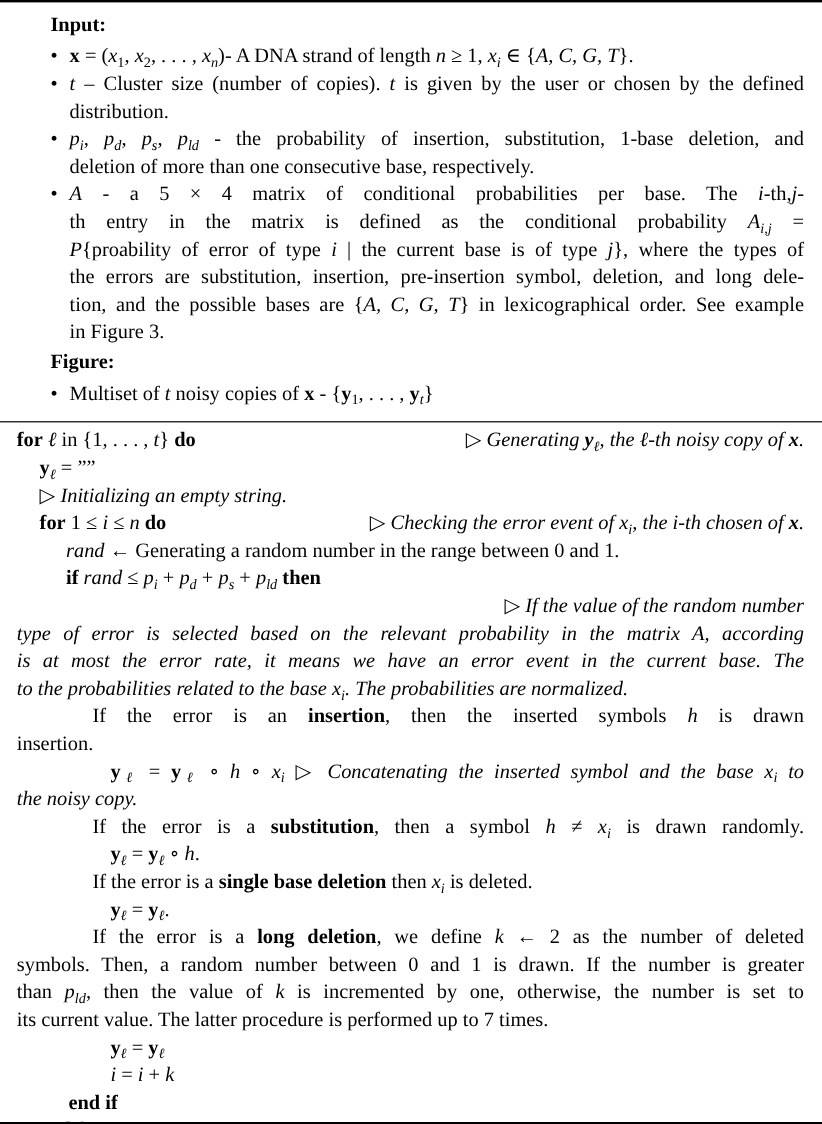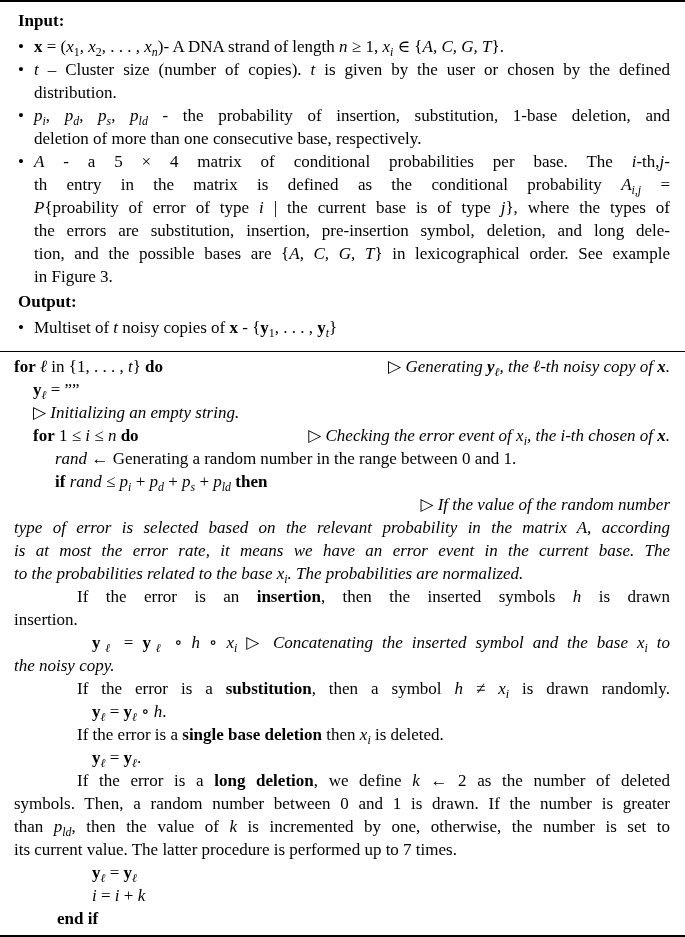--- a/index.html
+++ b/index.html
@@ -5,21 +5,21 @@
   html,body{margin:0;padding:0;background:#fff;}
   #algo-box{
     width:685px;height:937px;box-sizing:border-box;
     background:#fff;color:#000;
     font-family:"Liberation Serif","DejaVu Serif",serif;
     font-size:17px;line-height:23px;
     border-top:2.5px solid #000;border-bottom:2.5px solid #000;
     overflow:hidden;
   }
   .rule{border:none;border-top:1.5px solid #000;margin:0;}
-  #io-section{padding:5px 15px 12px 15px;}
+  #io-section{padding:5px 15px 12px 15px;margin-left:24px;}
   #code-section{padding:3px 15px 0 14px;}
   .heading{font-weight:bold;margin:2px 0 3px 3px;}
   .bullet{position:relative;padding-left:16px;margin-left:3px;}
   .bullet .marker{position:absolute;left:0;top:0;}
   .line{margin:0;}
   .st{text-align:justify;text-align-last:justify;}
   .split{display:flex;justify-content:space-between;}
   .split .rt{white-space:nowrap;}
   .rline{text-align:right;}
   .b{font-weight:bold;}
@@ -48,21 +48,21 @@
       </div>
       <div class="bullet">
         <span class="marker">•</span>
         <div class="line st"><span class="i">A</span><span> - a 5 × 4 matrix of conditional probabilities per base. The </span><span class="i">i</span><span>-th,</span><span class="i">j</span><span>-</span></div>
         <div class="line st"><span>th entry in the matrix is defined as the conditional probability </span><span class="i">A</span><sub class="i">i,j</sub><span> =</span></div>
         <div class="line st"><span class="i">P</span><span>{proability of error of type </span><span class="i">i</span><span> | the current base is of type </span><span class="i">j</span><span>}, where the types of</span></div>
         <div class="line st"><span>the errors are substitution, insertion, pre-insertion symbol, deletion, and long dele-</span></div>
         <div class="line st"><span>tion, and the possible bases are {</span><span class="i">A, C, G, T</span><span>} in lexicographical order. See example</span></div>
         <div class="line"><span>in Figure 3.</span></div>
       </div>
-      <div class="heading"><span class="b">Output:</span></div>
+      <div class="heading"><span class="b">Figure:</span></div>
       <div class="bullet">
         <span class="marker">•</span>
         <div class="line"><span>Multiset of </span><span class="i">t</span><span> noisy copies of </span><span class="b">x</span><span> - {</span><span class="b">y</span><sub>1</sub><span>, . . . , </span><span class="b">y</span><sub class="i">t</sub><span>}</span></div>
       </div>
     </div>
   <hr class="rule" style="border-top-color: rgb(0, 0, 0);">
   <div id="code-section">
       <div class="line split">
         <span><span class="b">for</span><span> </span><span class="i">ℓ</span><span> in {1, . . . , </span><span class="i">t</span><span>} </span><span class="b">do</span></span>
         <span class="rt"><span>▷ </span><span class="i">Generating </span><span class="b i">y</span><sub class="i">ℓ</sub><span class="i">, the ℓ-th noisy copy of </span><span class="b i">x</span><span class="i">.</span></span>

